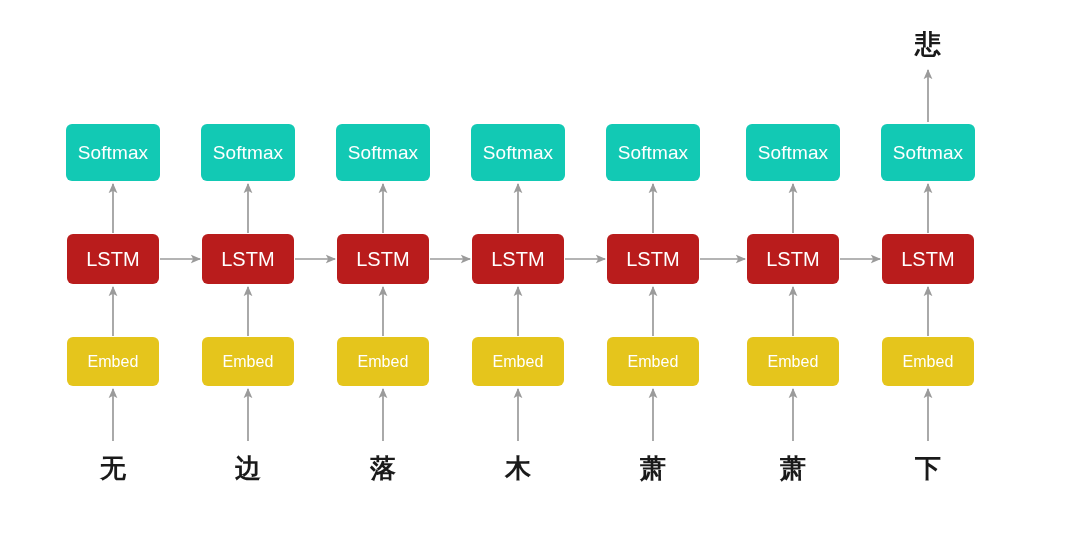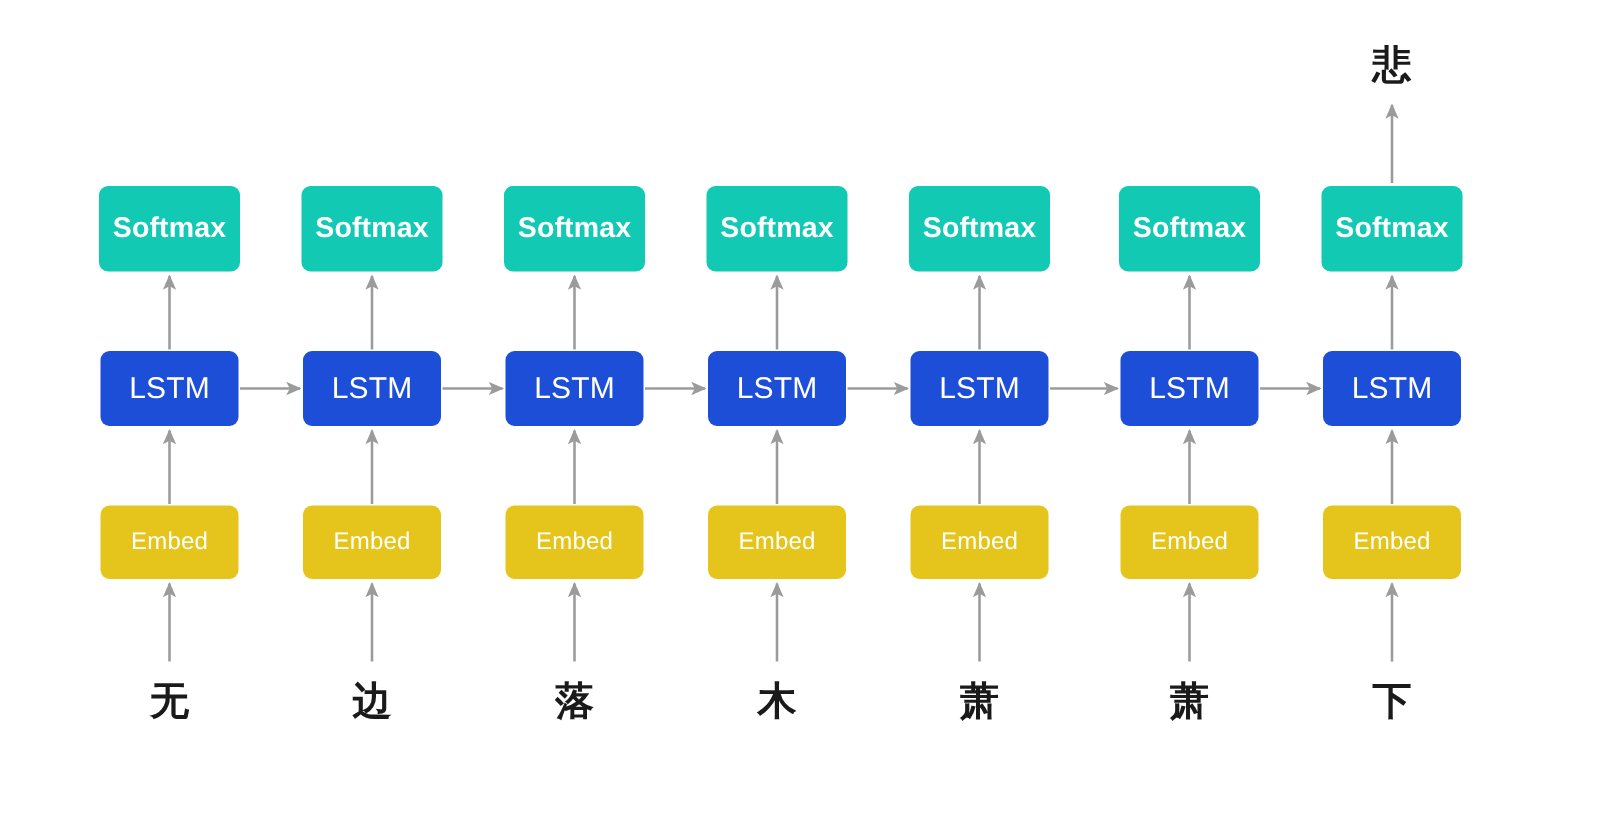--- a/index.html
+++ b/index.html
@@ -42,25 +42,24 @@
     letter-spacing: 0.1px;
     white-space: nowrap;
     box-sizing: border-box;
   }
 
   .node-softmax {
     background: #12c9b4;
     width: 94px;
     height: 57px;
     font-size: 19px;
-    font-weight: bold;
   }
 
   .node-lstm {
-    background: #1d4ed8;
+    background: #b91c1c;
     width: 92px;
     height: 50px;
     font-size: 20px;
   }
 
   .node-embed {
     background: #e5c51c;
     width: 92px;
     height: 49px;
     font-size: 16px;

